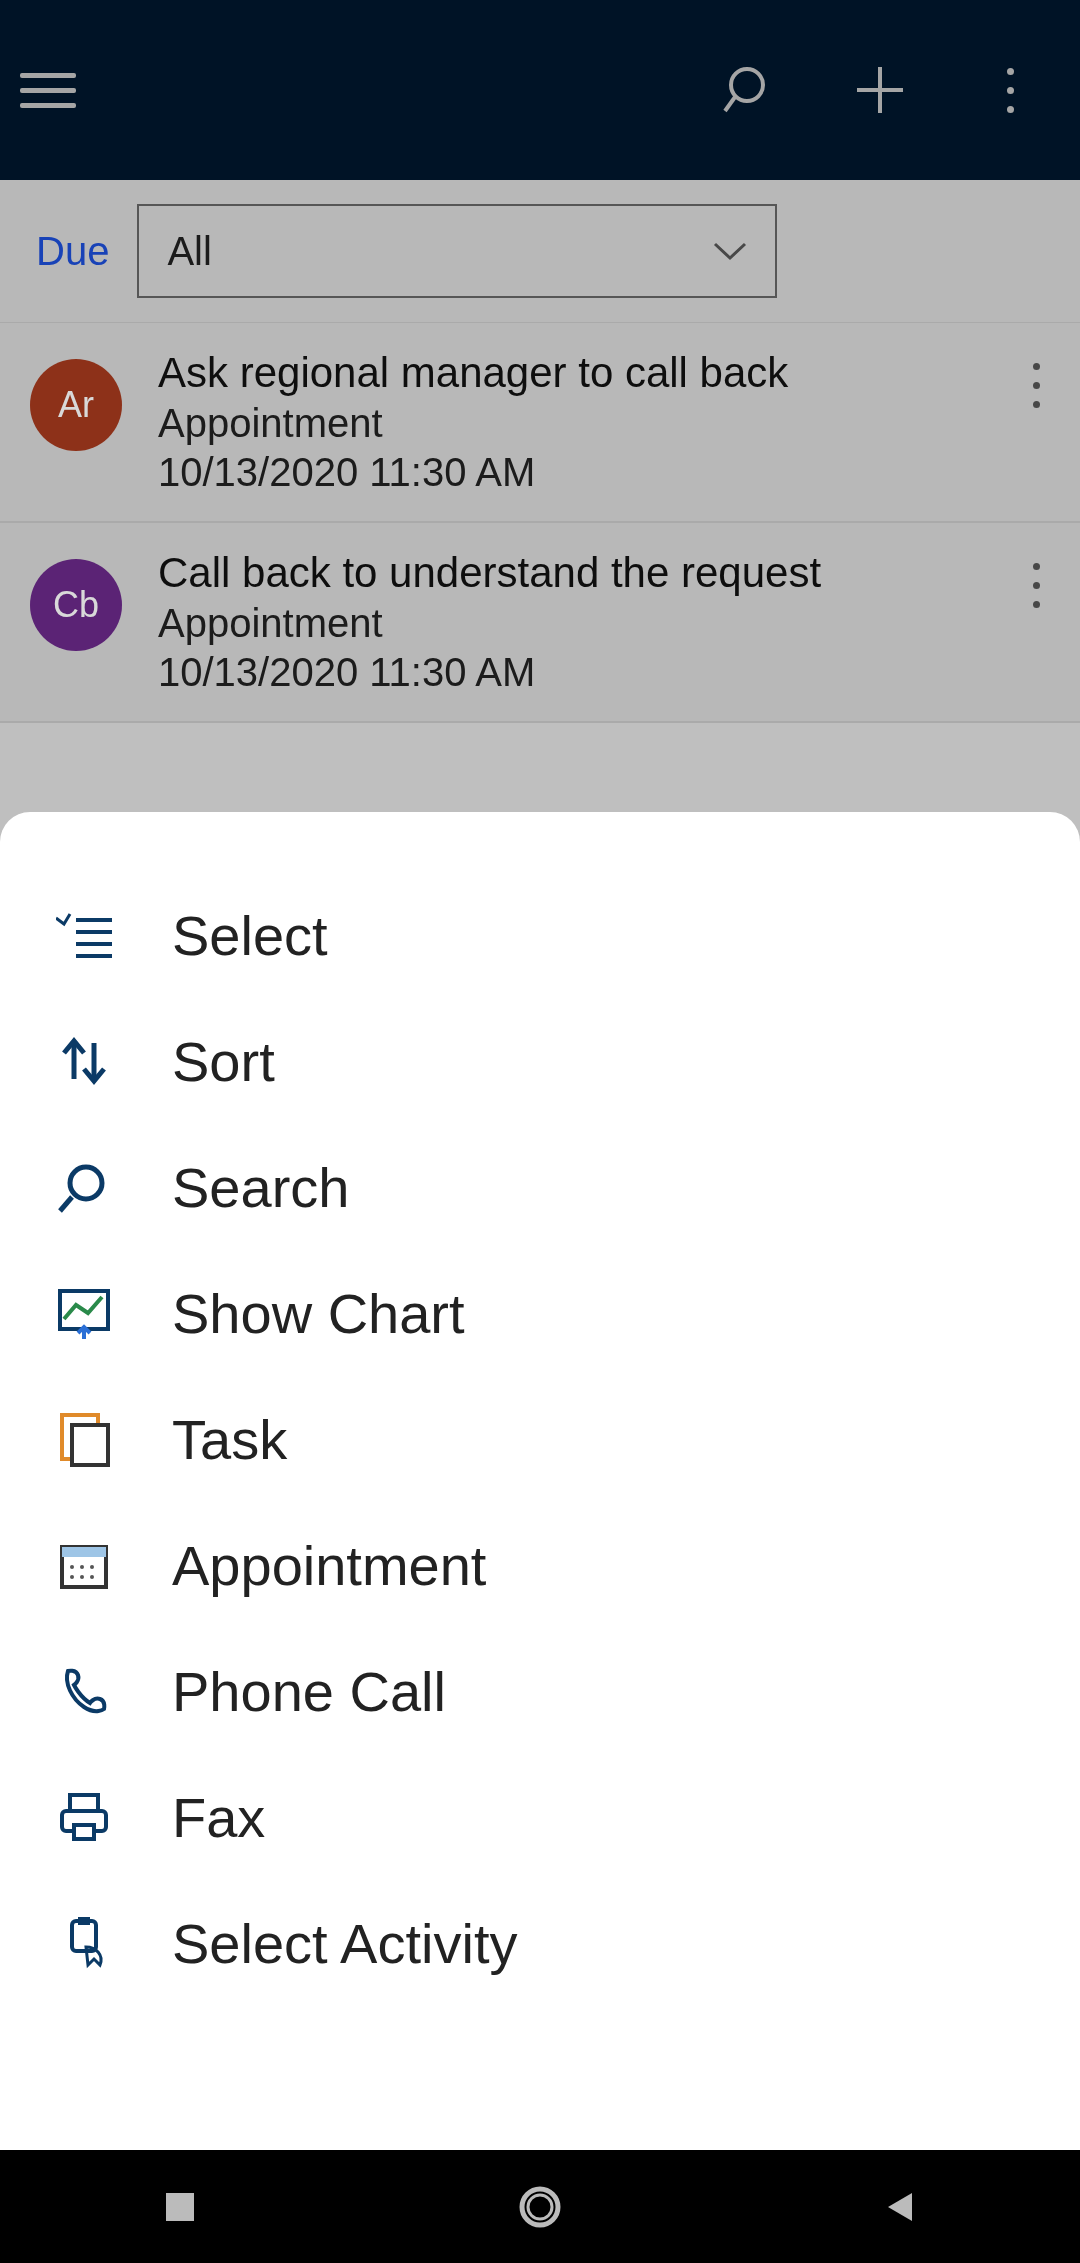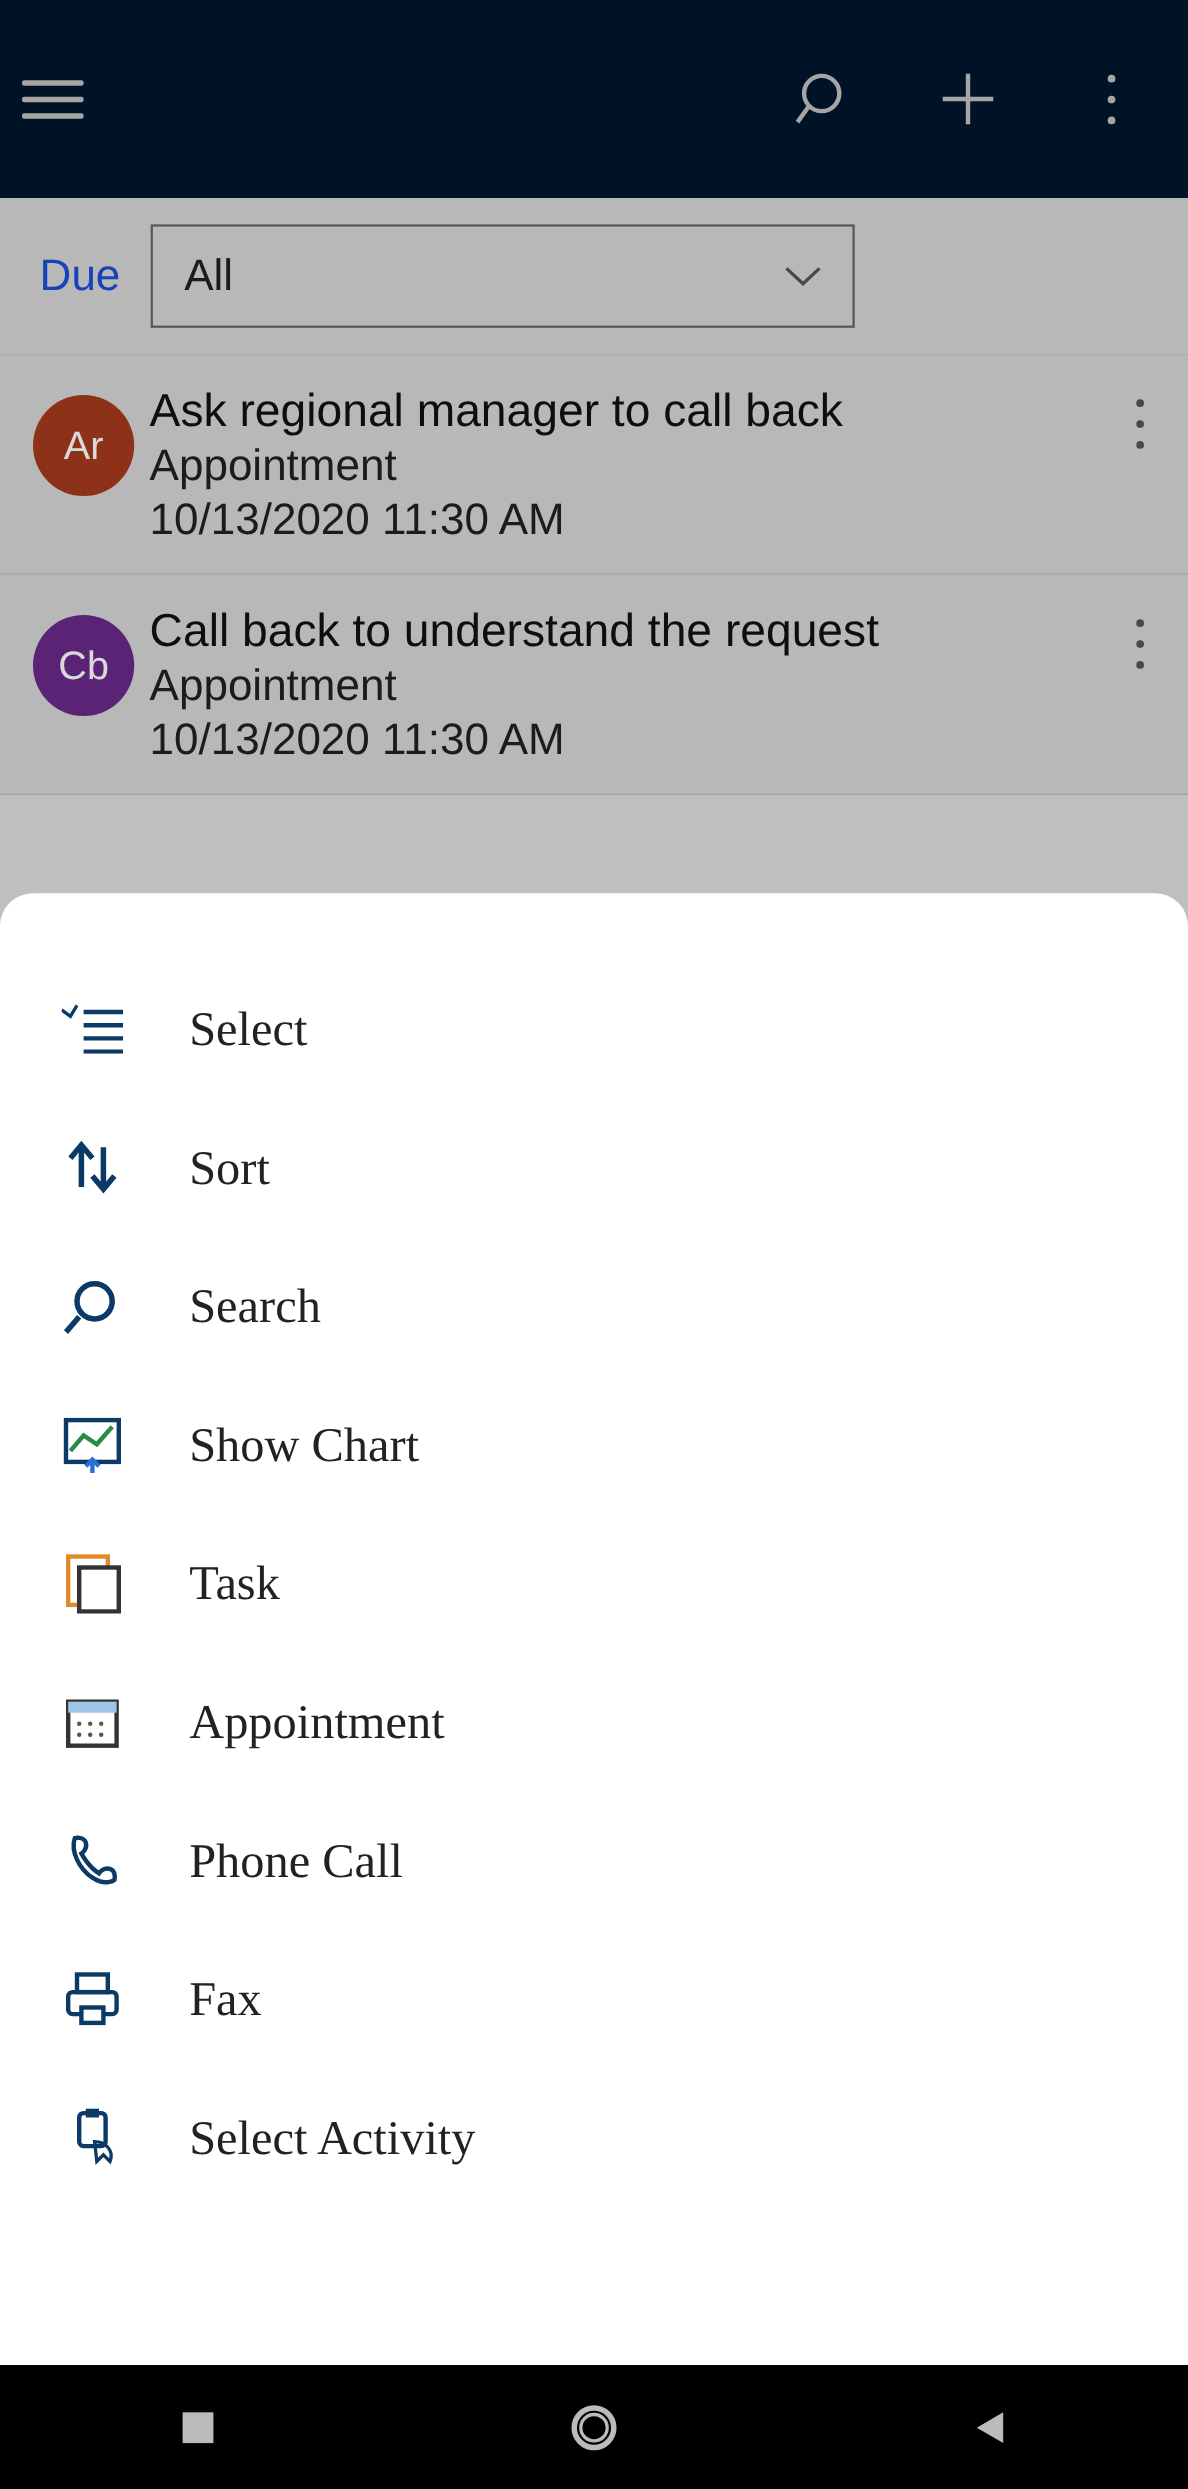--- a/index.html
+++ b/index.html
@@ -23,36 +23,36 @@
   .title-row .title { color:#fff; font-size:48px; font-weight:600; }
   .title-row .chev { color:#fff; }
 
   
   .filter-row { background:#d9d9d9; display:flex; align-items:center; padding:24px 36px; gap:28px; border-bottom:1px solid #aaa; position:relative; }
   .filter-label { color:#1d4ed8; font-size:40px; }
   .filter-select { border:2px solid #666; background:#d9d9d9; height:94px; flex:0 0 640px; width:640px; display:flex; align-items:center; justify-content:space-between; padding:0 28px; font-size:40px; color:#222; }
 
   
   .list { background:#d9d9d9; }
-  .list-row { display:flex; align-items:flex-start; padding:26px 30px; border-bottom:2px solid #aaa; gap:14px; position:relative; }
+  .list-row { display:flex; align-items:flex-start; padding:26px 30px; border-bottom:2px solid #aaa; gap:36px; position:relative; }
   .avatar { width:92px; height:92px; border-radius:50%; display:flex; align-items:center; justify-content:center; color:#fff; font-size:36px; margin-top:10px; }
   .row-texts { flex:1; }
   .row-title { font-size:42px; color:#111; margin-bottom:4px; }
   .row-sub { font-size:40px; color:#222; margin-bottom:4px; }
   .row-date { font-size:40px; color:#222; }
   .row-more { position:absolute; right:40px; top:40px; }
   .row-more .dots-v span { background:#555; }
 
   .gray-overlay { position:absolute; inset:0; background:rgba(0,0,0,0.15); pointer-events:none; }
 
   
   .sheet { position:absolute; left:0; right:0; bottom:0; top:812px; background:#fff; border-radius:30px 30px 0 0; padding:60px 0 40px 0; }
   .sheet-item { display:flex; align-items:center; gap:60px; padding:26px 56px; height:126px; }
   .sheet-item .sicon { width:56px; height:56px; display:flex; align-items:center; justify-content:center; flex-shrink:0; }
-  .sheet-label { font-size:44px; color:#222;font-family:Liberation Serif, serif; }
+  .sheet-label { font-size:56px; color:#222; }
 
   
   .navbar { height:113px; background:#000; display:flex; align-items:center; justify-content:space-around; }
   .nav-btn { width:60px; height:60px; display:flex; align-items:center; justify-content:center; }
 
   svg { display:block; }
 </style>
 </head>
 <body>
 

